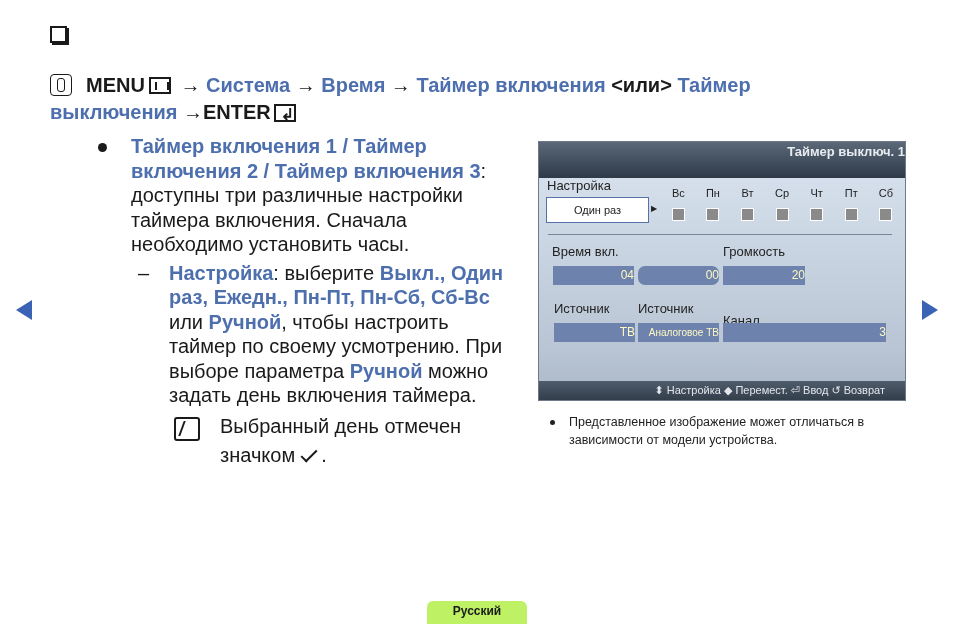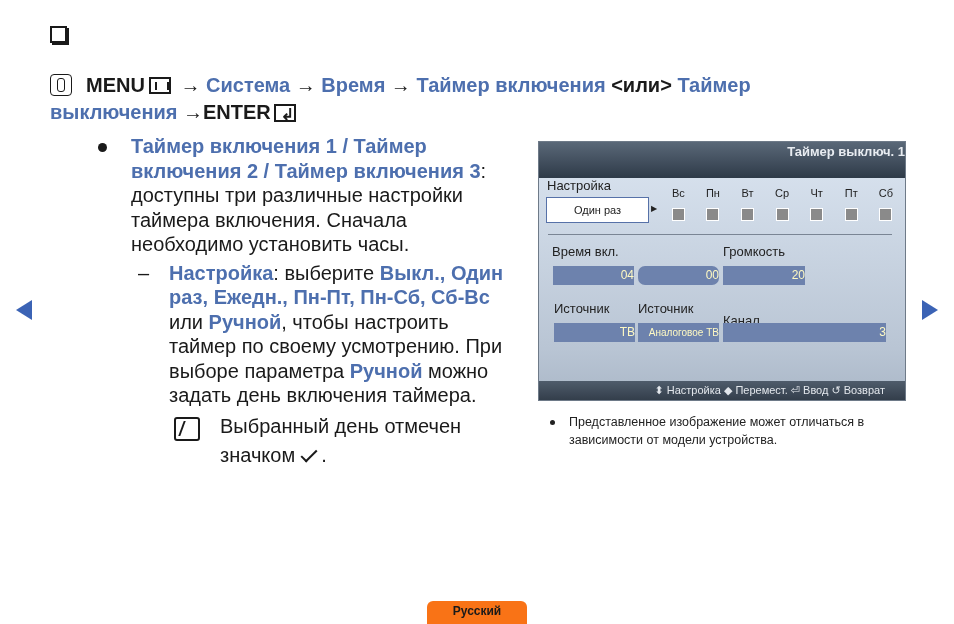--- a/index.html
+++ b/index.html
@@ -34,21 +34,21 @@
   .abs { position: absolute; }
   .setbox { position: absolute; left: 7px; top: 55px; width: 103px; height: 26px; background: #fff; border: 1.5px solid #5671a8; text-align: center; line-height: 24px; font-size: 11px; }
   .days { position: absolute; left: 122px; top: 45px; display: flex; }
   .day { width: 34.6px; text-align: center; font-size: 11px; }
   .day .sq { width: 13px; height: 13px; background: #8a8a8a; border: 1.5px solid #fff; margin: 9px auto 0; }
   .hr { position: absolute; left: 9px; top: 92px; width: 344px; border-top: 1px solid #7a8594; }
   .field { position: absolute; height: 19px; background: #6d82ad; text-align: right; line-height: 19px; font-size: 12px; color: #fef9c3; }
   .lbl { position: absolute; font-size: 13px; }
   .caption { position: absolute; left: 550px; top: 413px; width: 360px; font-size: 12.5px; line-height: 18px; color: #222; padding-left: 19px; }
   .caption .dot { position: absolute; left: 0; top: 7px; width: 5px; height: 5px; border-radius: 50%; background: #222; }
-  .lang { position: absolute; left: 427px; top: 601px; width: 100px; height: 23px; background: #f97316; border-radius: 6px 6px 0 0; font-size: 12px; font-weight: bold; text-align: center; line-height: 20px; color: #1a1a1a; }
+  .lang { position: absolute; left: 427px; top: 601px; width: 100px; height: 23px; background: #bef264; border-radius: 6px 6px 0 0; font-size: 12px; font-weight: bold; text-align: center; line-height: 20px; color: #1a1a1a; }
 </style>
 </head>
 <body>
 
 <div class="title">
   <span class="box"></span>
 </div>
 
 <div class="path">
   <span class="hand"></span><span>MENU</span><span class="menuicon"></span>

